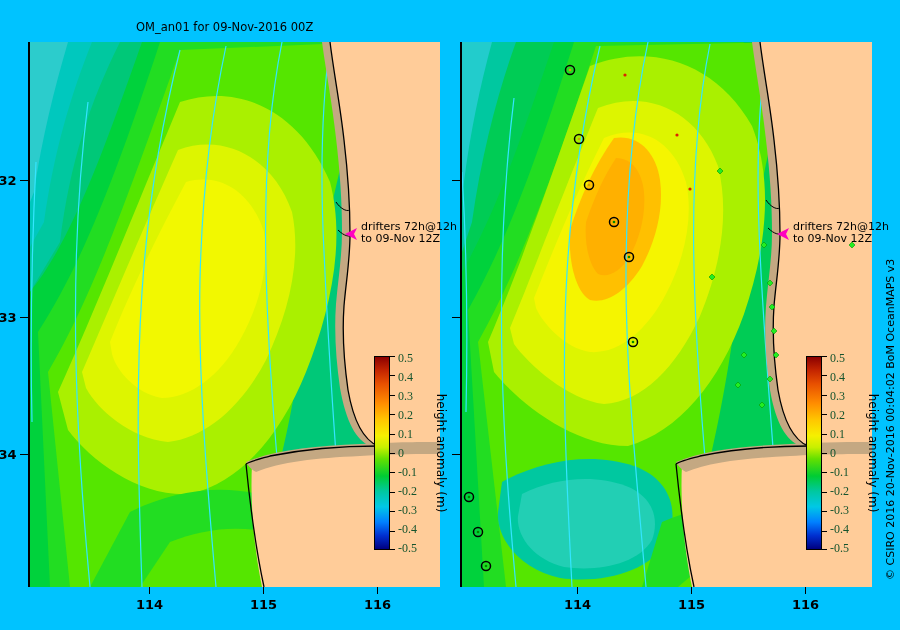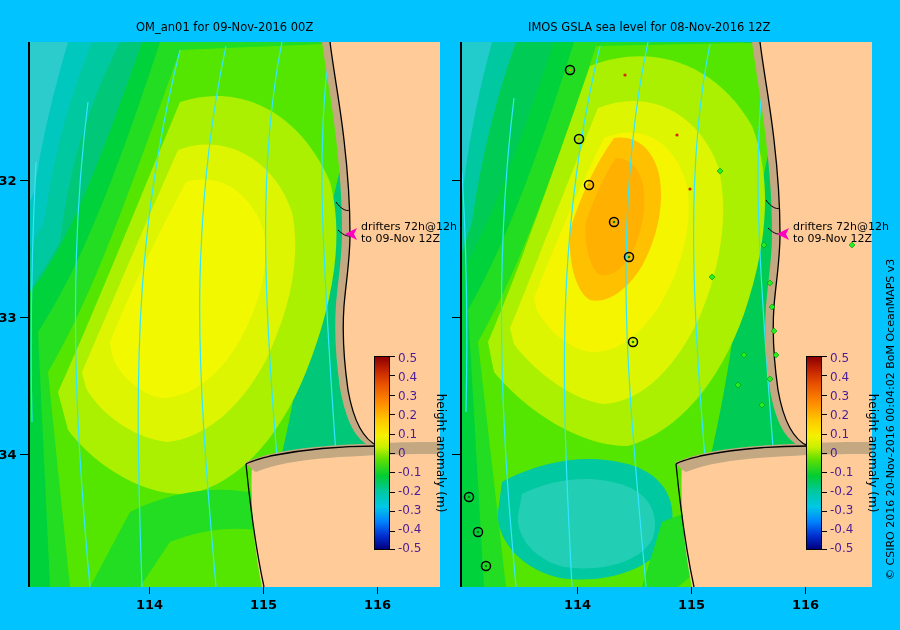--- a/index.html
+++ b/index.html
@@ -70,23 +70,24 @@
       #00c8e6 78%,
       #0080ff 86%,
       #0030d0 93%,
       #000080 100%);
   }
   .cbar-ticks{position:absolute;left:16px;top:0;width:6px;height:194px;}
   .cbar-ticks i{position:absolute;left:0;width:5px;height:1px;background:#000;}
   .cbar-labels{position:absolute;left:24px;top:0;width:36px;height:194px;}
   .cbar-labels span{
     position:absolute;left:0;
-    font-size:12px;color:#4c1d95;
+    font-size:12px;color:#14532d;
     transform:translateY(-50%);
     white-space:nowrap;
+    font-family:Liberation Serif, serif;
   }
   .cbar-title{
     position:absolute;
     left:60px;top:0px;
     width:194px;
     font-size:12px;color:#000;
     transform-origin:0 0;
     transform:rotate(90deg) translateY(-100%);
     text-align:center;
     white-space:nowrap;
@@ -113,21 +114,20 @@
   }
   #credit-text{left:884px;top:580px;}
 </style>
 </head>
 <body>
 
 <div class="fig">
 
   <div class="panel-title" id="title-left">OM_an01 for 09-Nov-2016 00Z</div>
 
-  <div class="panel-title" id="title-right">IMOS GSLA sea level  for 08-Nov-2016 12Z</div>
 
   <div class="panel" id="panel-left">
     <div class="map-inner">
       <svg class="map-svg" viewBox="0 0 410 545" preserveAspectRatio="none">
         <defs>
           <clipPath id="clipL">
               <rect x="0" y="0" width="410" height="545"></rect>
             </clipPath>
         </defs>
         <g clip-path="url(#clipL)">

